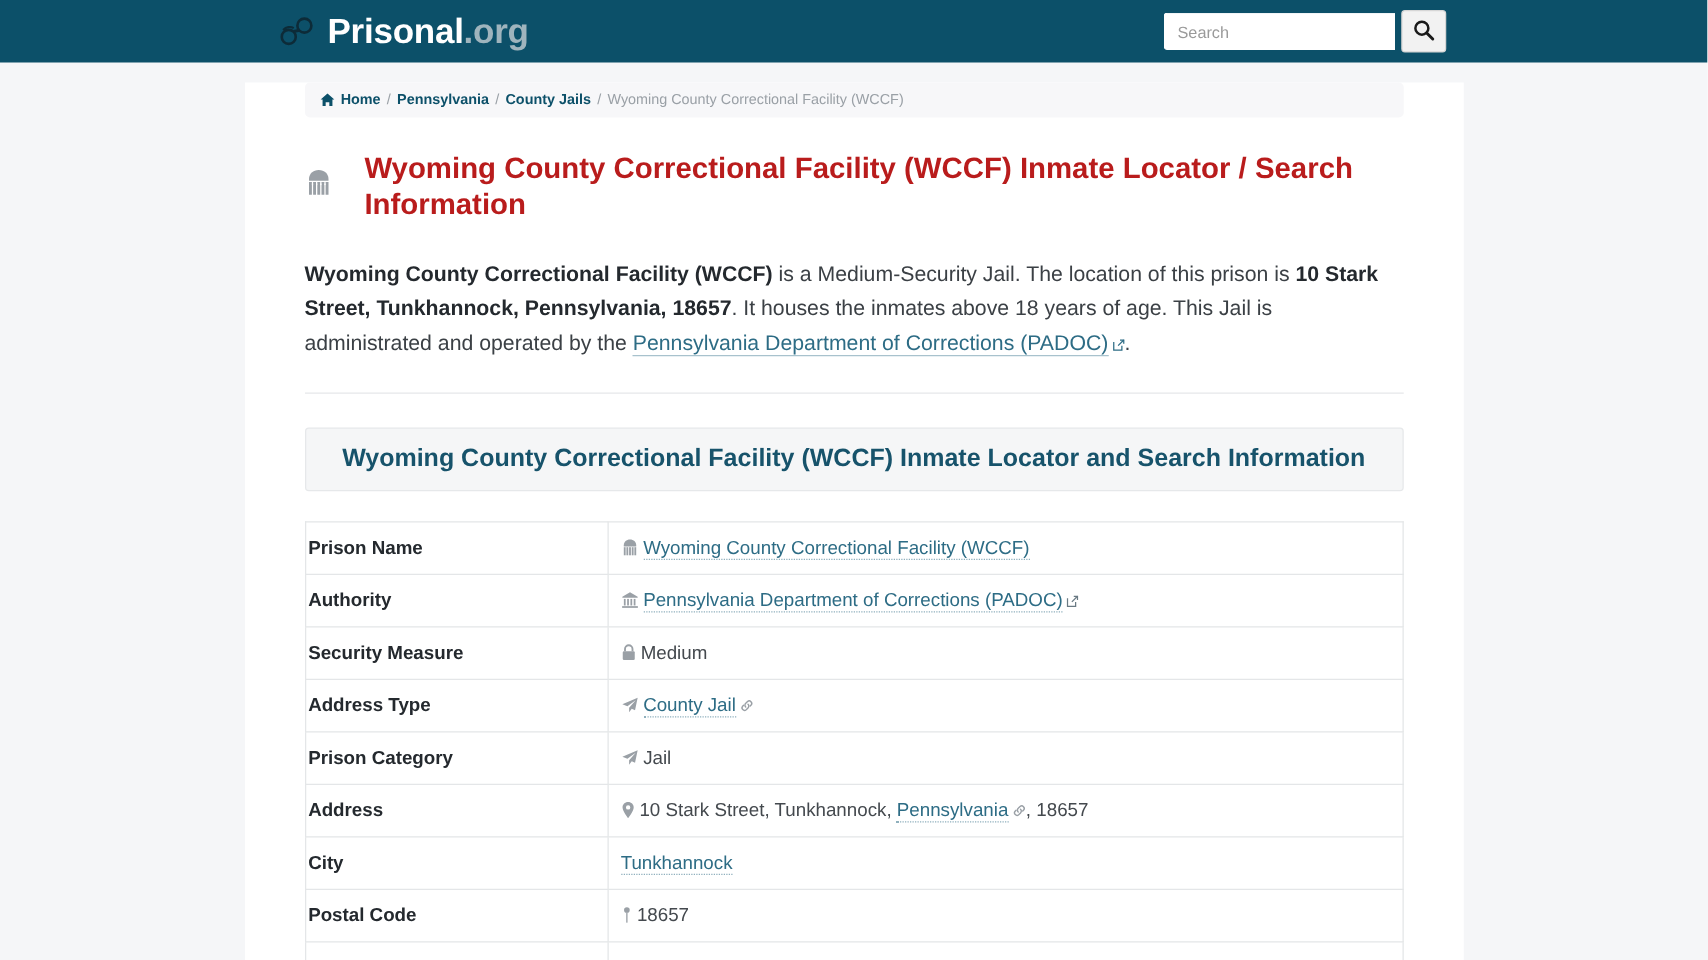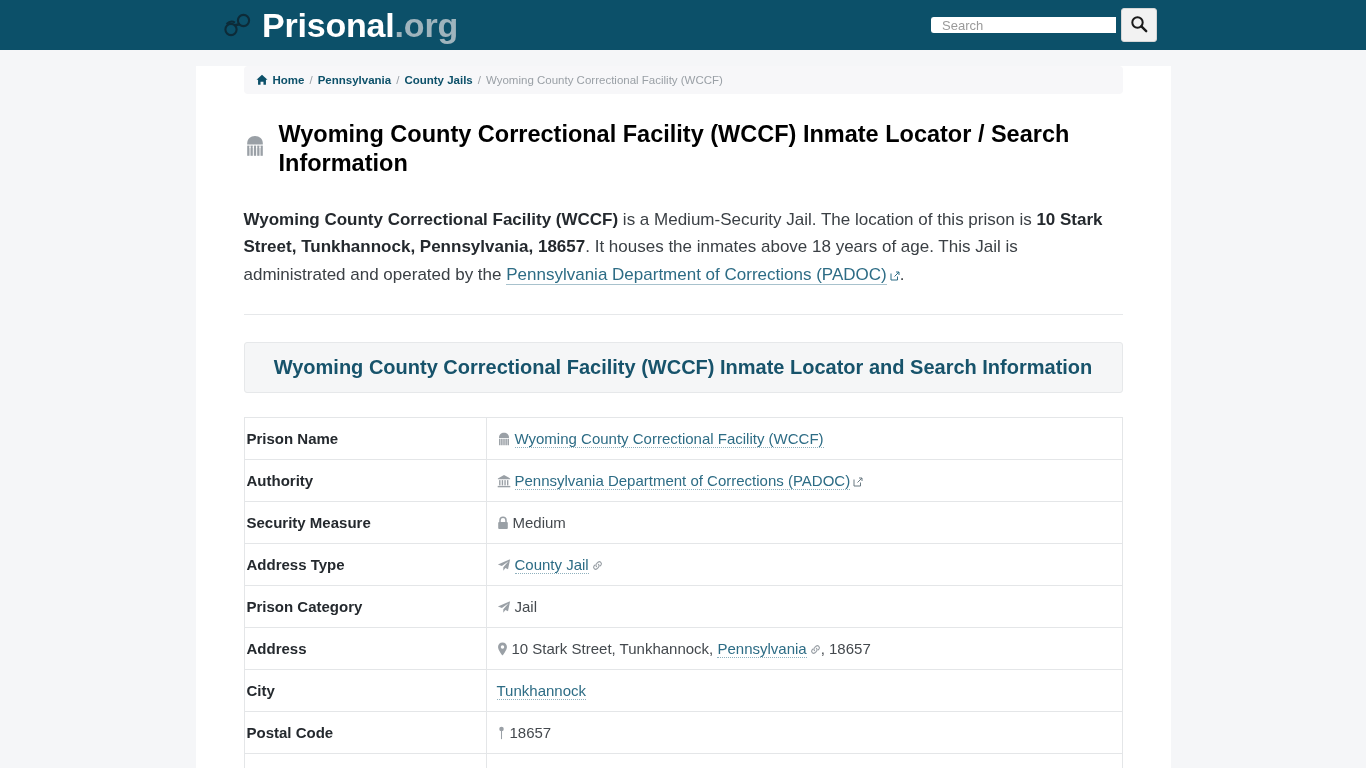--- a/index.html
+++ b/index.html
@@ -23,37 +23,37 @@
   .brand {
     position: absolute;
     left: 222px;
     display: flex;
     align-items: center;
     gap: 10px;
     text-decoration: none;
   }
   .brand-icon { display: block; width: 30px; height: 26px; }
   .brand-text {
-    font-size: 34px;
+    font-size: 28px;
     font-weight: bold;
     color: #ffffff;
     letter-spacing: -0.2px;
     line-height: 1;
   }
   .brand-tld { color: #9fb4bd; font-weight: bold; }
 
   .search-wrap {
     position: absolute;
     left: 931px;
     display: flex;
     align-items: center;
   }
   .search-input {
     width: 185px;
-    height: 16px;
+    height: 30px;
     border: 1px solid #ffffff;
     border-right: none;
     border-radius: 3px 0 0 3px;
     background: #ffffff;
     padding: 0 10px;
     font-size: 13px;
     color: #555;
     font-family: "Liberation Sans", sans-serif;
     outline: none;
   }
@@ -96,27 +96,27 @@
     text-decoration: none;
     font-weight: 600;
   }
   .breadcrumb .sep { margin: 0 5px; color: #9aa0a6; }
   .breadcrumb .current { color: #9aa0a6; }
   .home-ico { margin-right: 5px; display: inline-flex; vertical-align: -2px; }
 
   
   h1.page-title {
     font-size: 23.5px;
-    color: #000000;
+    color: #b91c1c;
     font-weight: bold;
     margin: 26px 0 0 0;
     line-height: 1.25;
     display: flex;
     align-items: center;
-    gap: 13px;
+    gap: 26px;
   }
 
   
   .intro {
     font-size: 17px;
     line-height: 1.62;
     color: #3b4045;
     margin: 27px 0 0 0;
     padding-bottom: 26px;
     border-bottom: 1px solid #e6e8ea;

